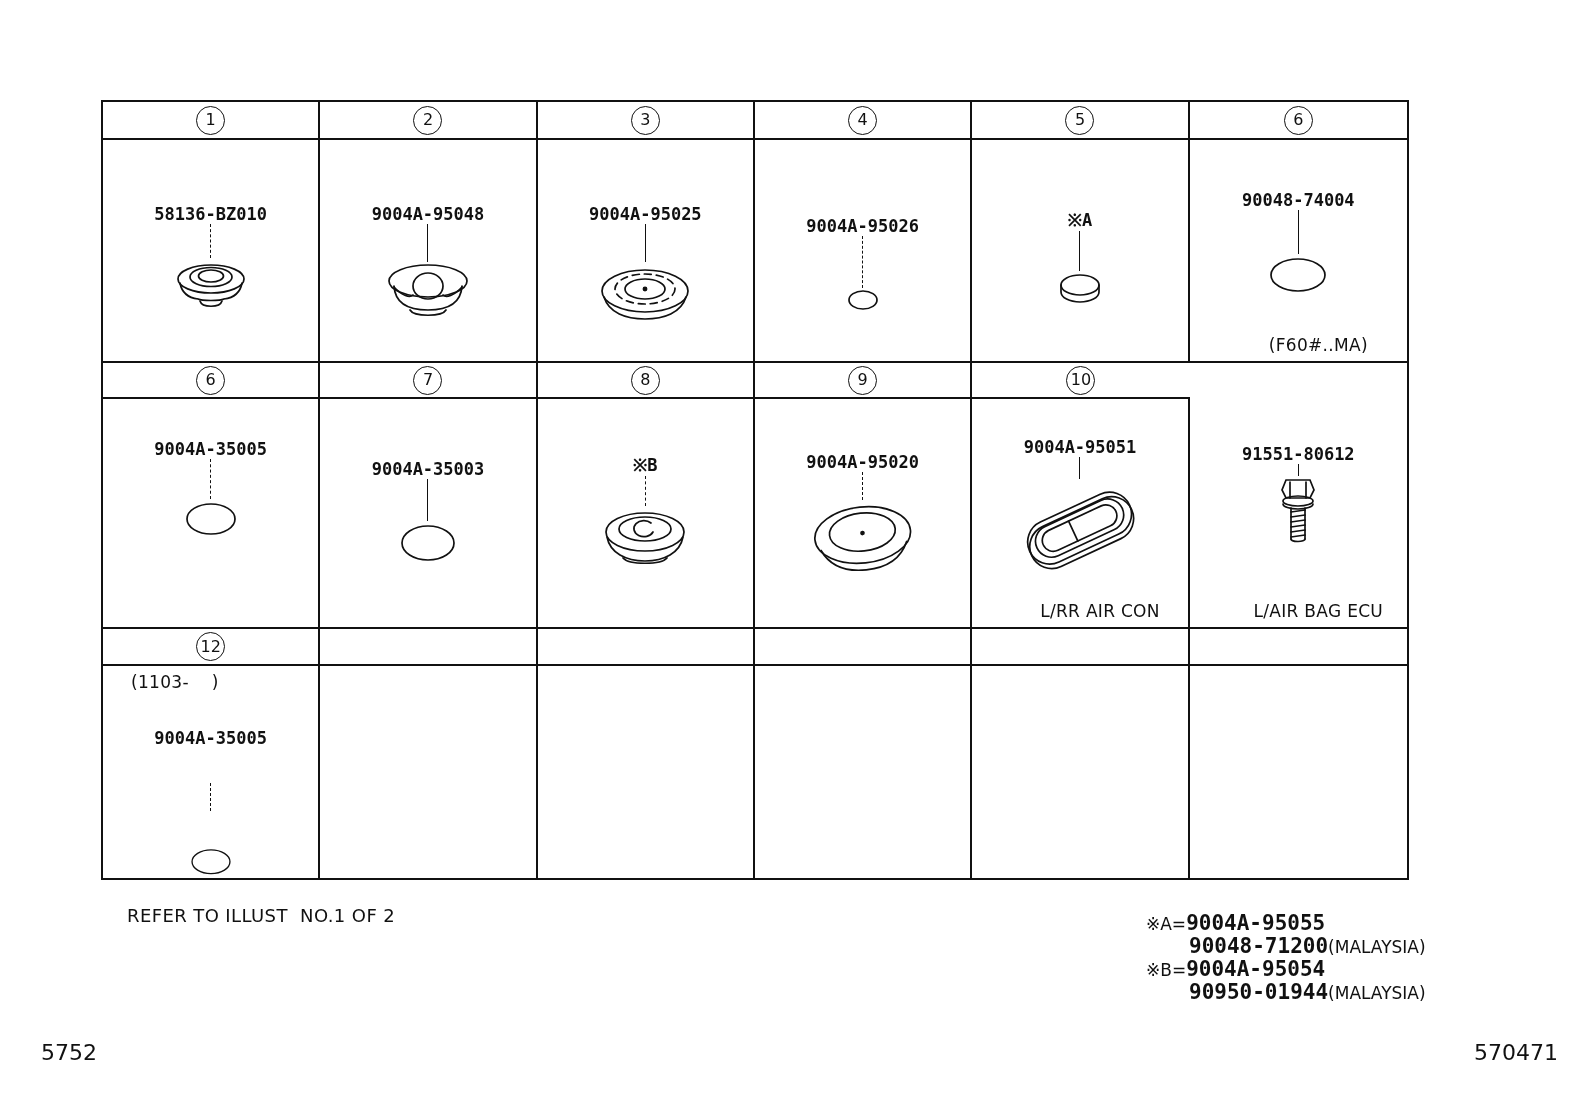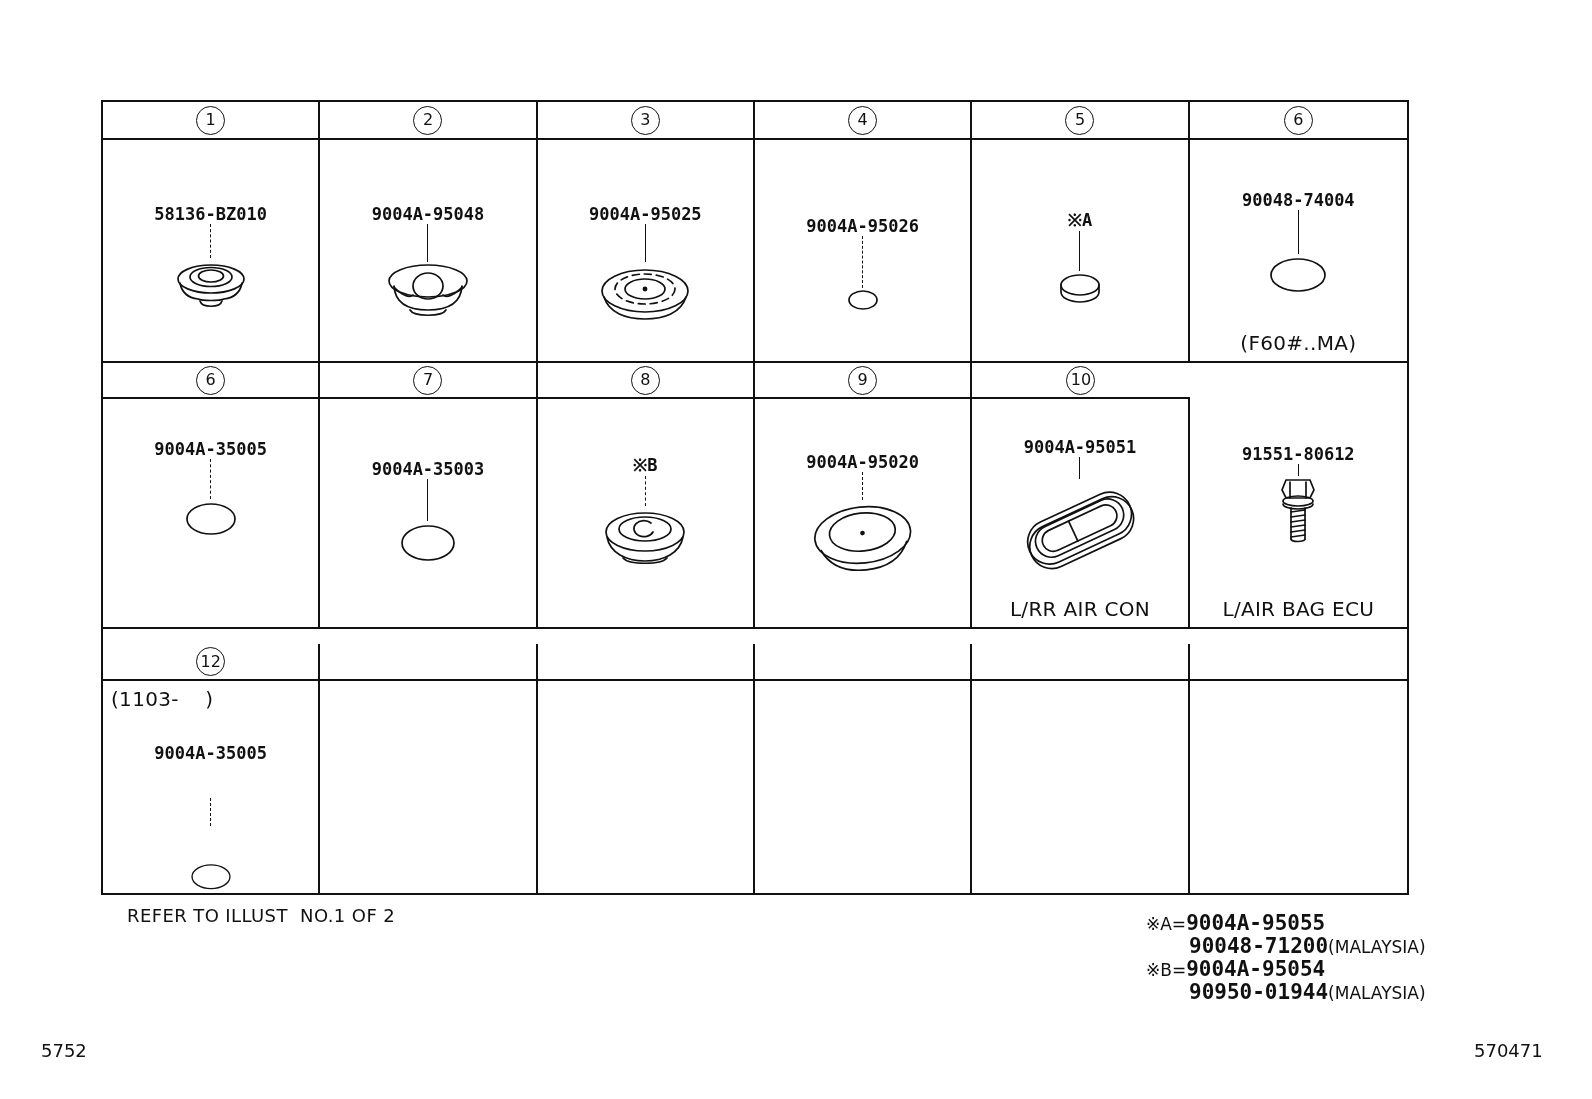--- a/index.html
+++ b/index.html
@@ -6,44 +6,44 @@
   #page{position:relative;width:1592px;height:1099px;background:#ffffff;overflow:hidden;
         font-family:"DejaVu Sans",sans-serif;color:#111;}
   
   .tbl{position:absolute;left:101px;top:100px;width:1308px;border:2px solid #111;box-sizing:border-box;}
   .trow{display:grid;grid-template-columns:repeat(6,1fr);}
   .hcell,.bcell{border-right:2px solid #111;border-bottom:2px solid #111;box-sizing:border-box;
                 position:relative;overflow:hidden;}
   .hcell:last-child,.bcell:last-child{border-right:none;}
   .trow:last-child .bcell{border-bottom:none;}
   .hcell{display:flex;align-items:center;justify-content:center;}
-  .h1 .hcell{height:38px;} .h2 .hcell{height:36px;} .h3 .hcell{height:37px;margin-top:15px;}
+  .h1 .hcell{height:38px;} .h2 .hcell{height:36px;} .h3 .hcell{height:37px;}
   .b1 .bcell{height:223px;} .b2 .bcell{height:230px;} .b3 .bcell{height:212px;gap:35px;}
   .bcell{display:flex;flex-direction:column;align-items:center;}
   .badge{width:27px;height:27px;border:1.7px solid #111;border-radius:50%;
          display:flex;align-items:center;justify-content:center;
          font-size:16px;line-height:1;font-family:"DejaVu Sans",sans-serif;}
   .pn{font-family:"DejaVu Sans Mono",monospace;font-weight:bold;font-size:17px;
       letter-spacing:0px;white-space:pre;}
   .leader{width:0;border-left:1.6px solid #111;}
   .leader.dotted{border-left-style:dashed;}
   .icon{stroke:#111;fill:none;stroke-width:1.7;stroke-linecap:round;}
-  .note,.caption{font-size:20px;letter-spacing:0.3px;white-space:pre;}
+  .note,.caption{font-size:17px;letter-spacing:0.3px;white-space:pre;margin-left:20px;}
   .bottom-note{position:absolute;bottom:6px;left:0;width:100%;text-align:center;}
   .bottom-note2{position:absolute;bottom:4px;left:0;width:100%;text-align:center;line-height:23px;}
   .top-note{position:absolute;top:6px;left:8px;}
   
   .refer{position:absolute;left:127px;top:905px;font-size:18px;letter-spacing:0.4px;white-space:pre;}
   .footnotes{position:absolute;left:1146px;top:912px;line-height:22px;}
   .fline{white-space:pre;font-size:17px;}
   .fline .fpre{font-size:17px;}
   .fline .fnum{font-family:"DejaVu Sans Mono",monospace;font-weight:bold;font-size:21px;}
   .fline .fsuf{font-size:17px;}
   .fline.indent{padding-left:43px;}
-  .pageno{position:absolute;font-size:18px;}
+  .pageno{position:absolute;font-size:22px;}
   .pageno.left{left:41px;top:1040px;}
   .pageno.right{left:1474px;top:1040px;}
 </style>
 </head>
 <body>
 
 <div id="page">
 
   <div class="tbl">
 

